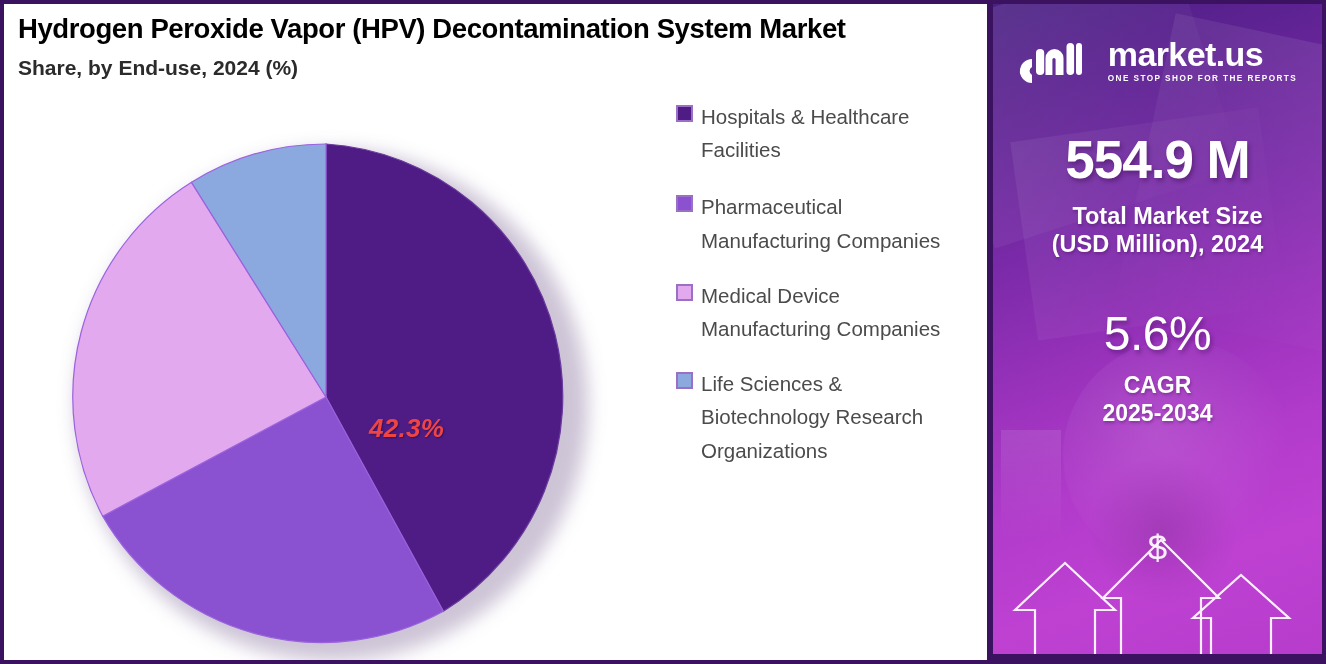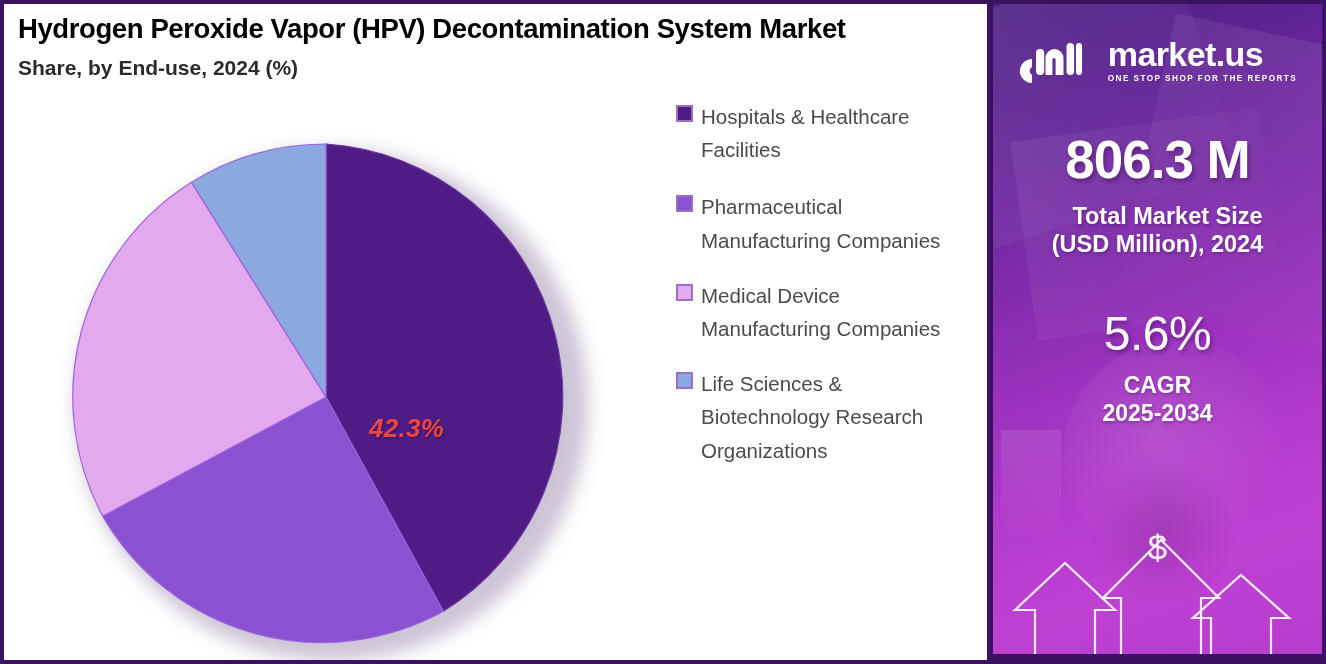--- a/index.html
+++ b/index.html
@@ -301,21 +301,21 @@
           <rect x="48.5" y="6" width="7.6" height="32" rx="3.8"></rect>
           <rect x="58" y="6" width="6" height="32" rx="3"></rect>
         </svg>
       </span>
       <span class="logo-text-wrap">
         <span class="logo-word" style="display:block;">market.us</span>
         <span class="logo-tag" style="display:block;">ONE STOP SHOP FOR THE REPORTS</span>
       </span>
     </div>
 
-    <div class="stat-value">806.3 M</div>
+    <div class="stat-value">554.9 M</div>
     <div class="stat-caption">
       <span style="display:block;padding-left:20px;">Total Market Size</span>
       <span style="display:block;">(USD Million), 2024</span>
     </div>
 
     <div class="stat-value-2">5.6%</div>
     <div class="stat-caption-2">
       <span style="display:block;">CAGR</span>
       <span style="display:block;">2025-2034</span>
     </div>

